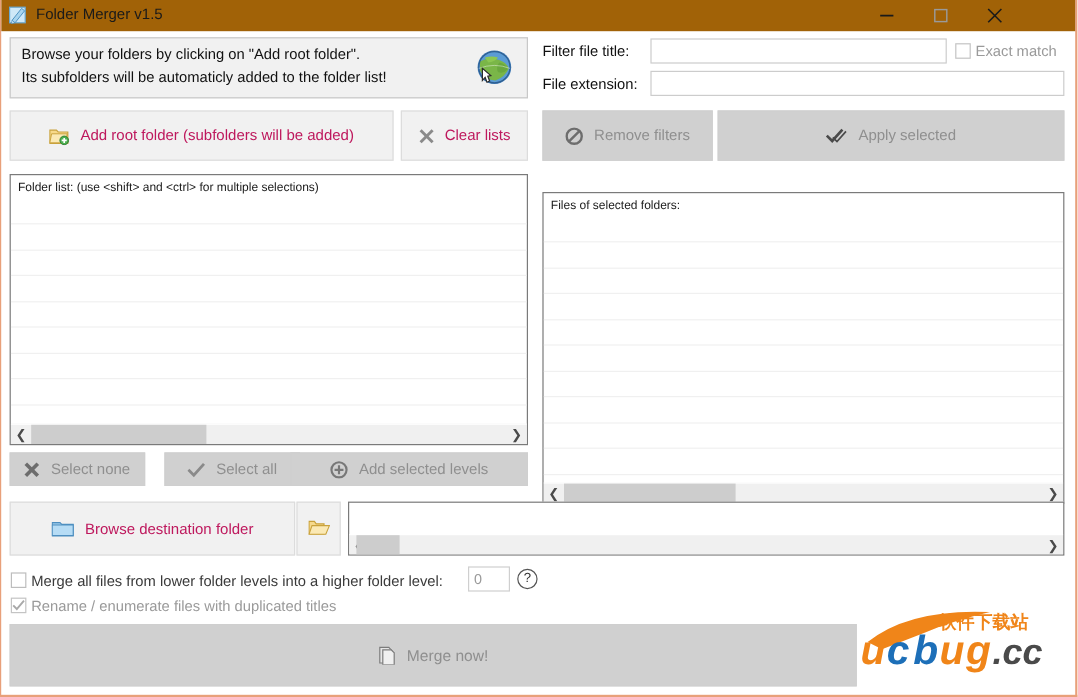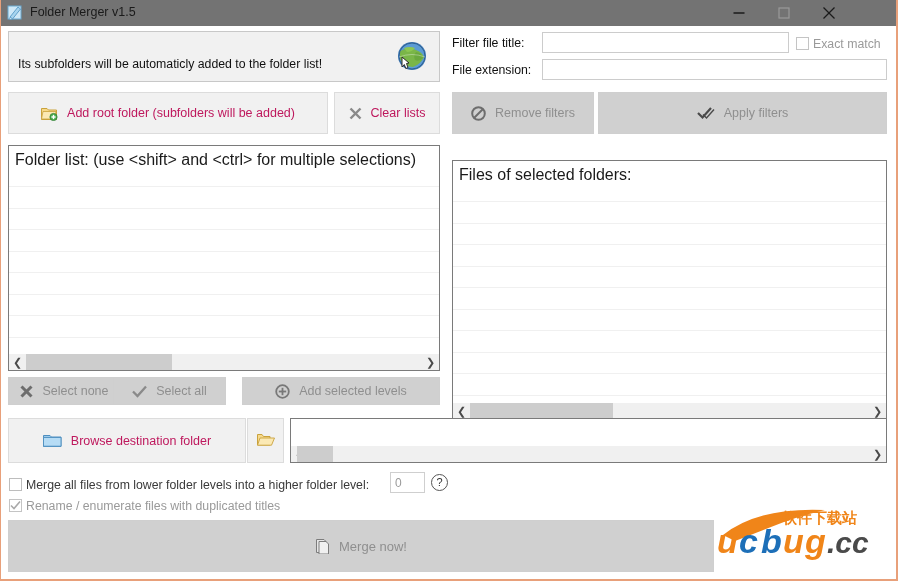--- a/index.html
+++ b/index.html
@@ -16,21 +16,21 @@
     background: #ffffff;
     border-right: 2px solid #e8a07a;
     border-bottom: 2px solid #e8a07a;
     border-left: 1px solid #e8a07a;
     overflow: hidden;
   }
 
   
   #titlebar {
     position: absolute; left: 0; top: 0; width: 896px; height: 26px;
-    background: #737373;
+    background: #a16207;
   }
   #app-icon {
     position: absolute; left: 6px; top: 4px; width: 17px; height: 17px;
   }
   #title-text {
     position: absolute; left: 29px; top: 4px;
     font-size: 12.5px; color: #1a1a1a; line-height: 17px;
     white-space: nowrap;
   }
   .winbtn {
@@ -97,21 +97,21 @@
   #btn-apply-filters  { left: 597px; top: 92px; width: 289px; height: 42px; }
 
   
   .listpanel {
     position: absolute; background: #ffffff; border: 1px solid #7a7a7a;
     overflow: hidden;
   }
   #panel-folders { left: 7px; top: 145px; width: 432px; height: 226px; }
   #panel-files   { left: 451px; top: 145px; width: 435px; height: 260px; margin-top: 15px; }
   .list-caption {
-    position: absolute; left: 6px; top: 5px; font-size: 16px; color: #1a1a1a;
+    position: absolute; left: 6px; top: 5px; font-size: 10px; color: #1a1a1a;
     white-space: nowrap; z-index: 2;
   }
   .rows { position: absolute; left: 0; right: 0; top: 0; bottom: 17px; }
   .rowline {
     position: absolute; left: 0; right: 0; height: 1px; background: #f0f0f0;
   }
   .hscroll {
     position: absolute; left: 0; right: 0; bottom: 0; height: 17px;
     background: #f0f0f0; border-top: 1px solid #ffffff;
   }
@@ -121,21 +121,21 @@
     font-size: 11px; color: #4a4a4a;
   }
   .hscroll .arrow-l { left: 0; }
   .hscroll .arrow-r { right: 0; }
   .hscroll .thumb {
     position: absolute; top: 0; height: 16px; background: #cdcdcd;
   }
 
   
   #btn-select-none { left: 7px; top: 377px; width: 113px; height: 28px; }
-  #btn-select-all  { left: 112px; top: 377px; width: 113px; height: 28px; }
+  #btn-select-all  { left: 136px; top: 377px; width: 113px; height: 28px; }
   #btn-add-sel     { left: 241px; top: 377px; width: 198px; height: 28px; }
 
   
   #btn-browse-dest { left: 7px; top: 418px; width: 238px; height: 45px; }
   #btn-dest-small  { left: 246px; top: 418px; width: 37px; height: 45px; background:#f1f1f1; }
   #dest-field {
     position: absolute; left: 289px; top: 418px; width: 597px; height: 45px;
     background: #ffffff; border: 1px solid #7a7a7a; overflow: hidden;
   }
 
@@ -193,20 +193,21 @@
     </div>
     <div class="winbtn" id="btn-close">
       <svg width="14" height="14" viewBox="0 0 14 14">
         <line x1="1.5" y1="1.5" x2="12.5" y2="12.5" stroke="#1a1a1a" stroke-width="1.3"></line>
         <line x1="12.5" y1="1.5" x2="1.5" y2="12.5" stroke="#1a1a1a" stroke-width="1.3"></line>
       </svg>
     </div>
   </div>
 
   <div id="infobox">
+    <span id="info-line1">Browse your folders by clicking on "Add root folder".</span>
     <span id="info-line2">Its subfolders will be automaticly added to the folder list!</span>
     <span id="globe-icon">
       <svg width="36" height="36" viewBox="0 0 36 36">
         <circle cx="18" cy="17" r="14" fill="#3f79b5"></circle>
         <circle cx="18" cy="17" r="13" fill="#5b9bd5"></circle>
         <path d="M6 12 Q14 8 22 11 Q28 13 30 18 Q27 25 19 28 Q10 28 6 20 Z" fill="#7ab648"></path>
         <path d="M10 9 Q16 7 21 9 Q18 13 13 13 Z" fill="#8cc751"></path>
         <path d="M22 13 Q28 14 29 19 Q25 23 21 21 Q19 17 22 13 Z" fill="#6aa83e"></path>
         <ellipse cx="18" cy="17" rx="13" ry="13" fill="none" stroke="#2e5f91" stroke-width="1"></ellipse>
         <path d="M5 18 Q18 13 31 18" fill="none" stroke="#ffffff" stroke-opacity="0.45" stroke-width="0.8"></path>
@@ -258,21 +259,21 @@
     <span>Remove filters</span>
   </div>
 
   <div class="btn disabled" id="btn-apply-filters">
     <span class="bi">
       <svg width="18" height="14" viewBox="0 0 18 14">
         <path d="M1 7 L5.5 11.5 L14 2" fill="none" stroke="#4a4a4a" stroke-width="2.2"></path>
         <path d="M6 8.5 L9.5 12 L17 3.5" fill="none" stroke="#4a4a4a" stroke-width="1.4"></path>
       </svg>
     </span>
-    <span>Apply filters</span>
+    <span>Apply selected</span>
   </div>
 
   <div class="listpanel" id="panel-folders">
     <span class="list-caption">Folder list: (use &lt;shift&gt; and &lt;ctrl&gt; for multiple selections)</span>
     <div class="rows" id="folder-rows">
         <div class="rowline" style="top: 40px;"></div>
         <div class="rowline" style="top: 61.5px;"></div>
         <div class="rowline" style="top: 83px;"></div>
         <div class="rowline" style="top: 104.5px;"></div>
         <div class="rowline" style="top: 126px;"></div>

